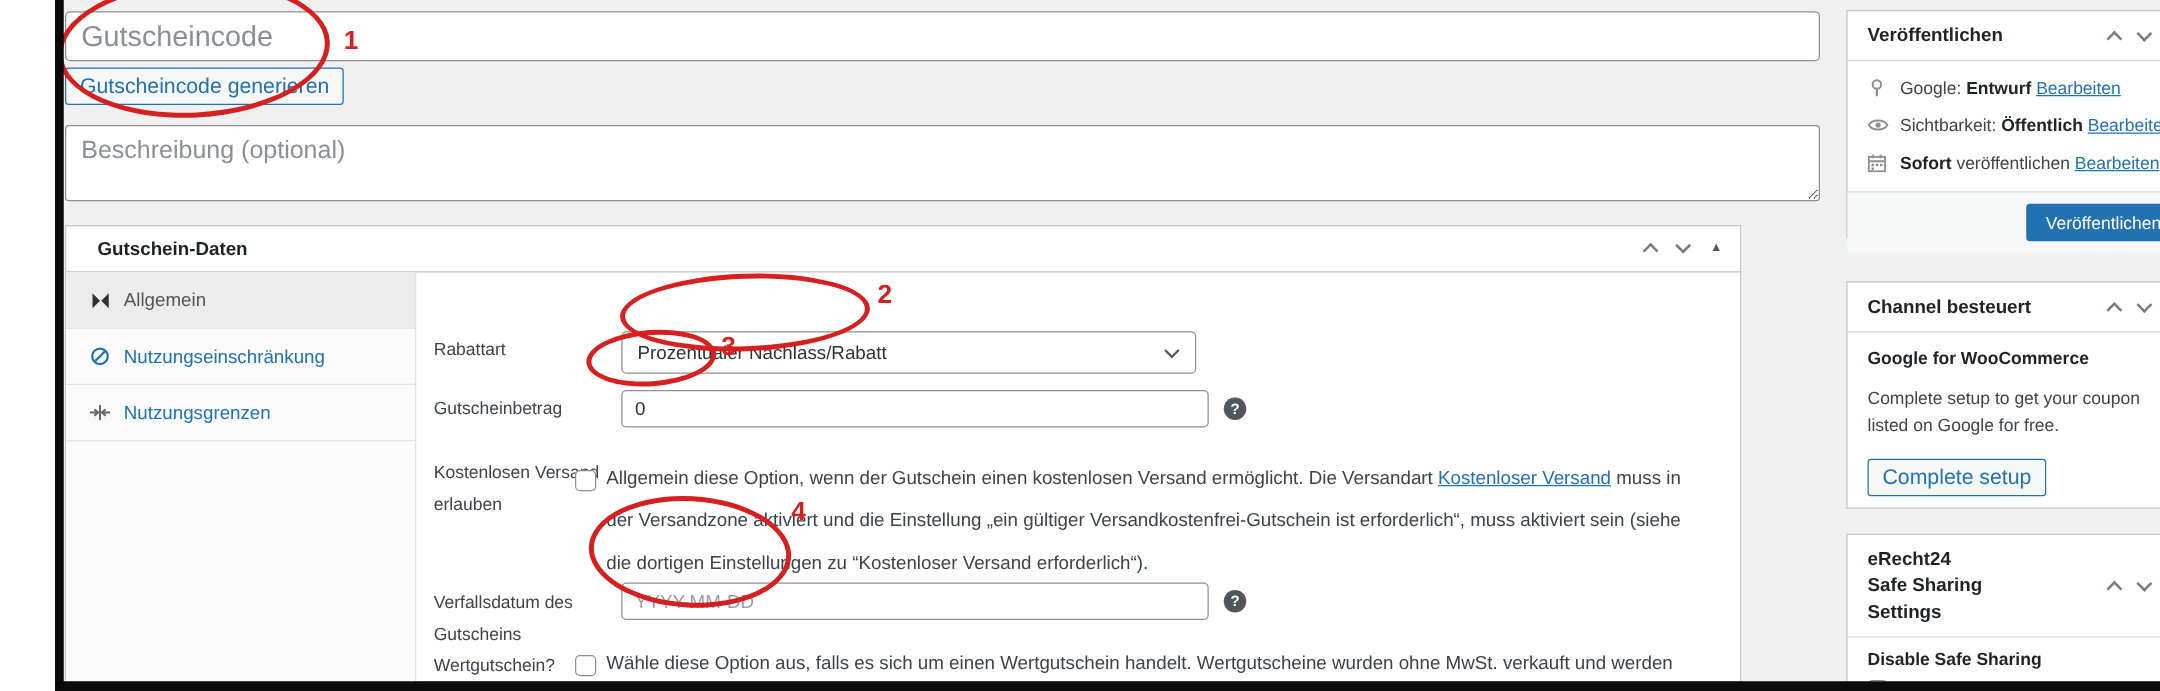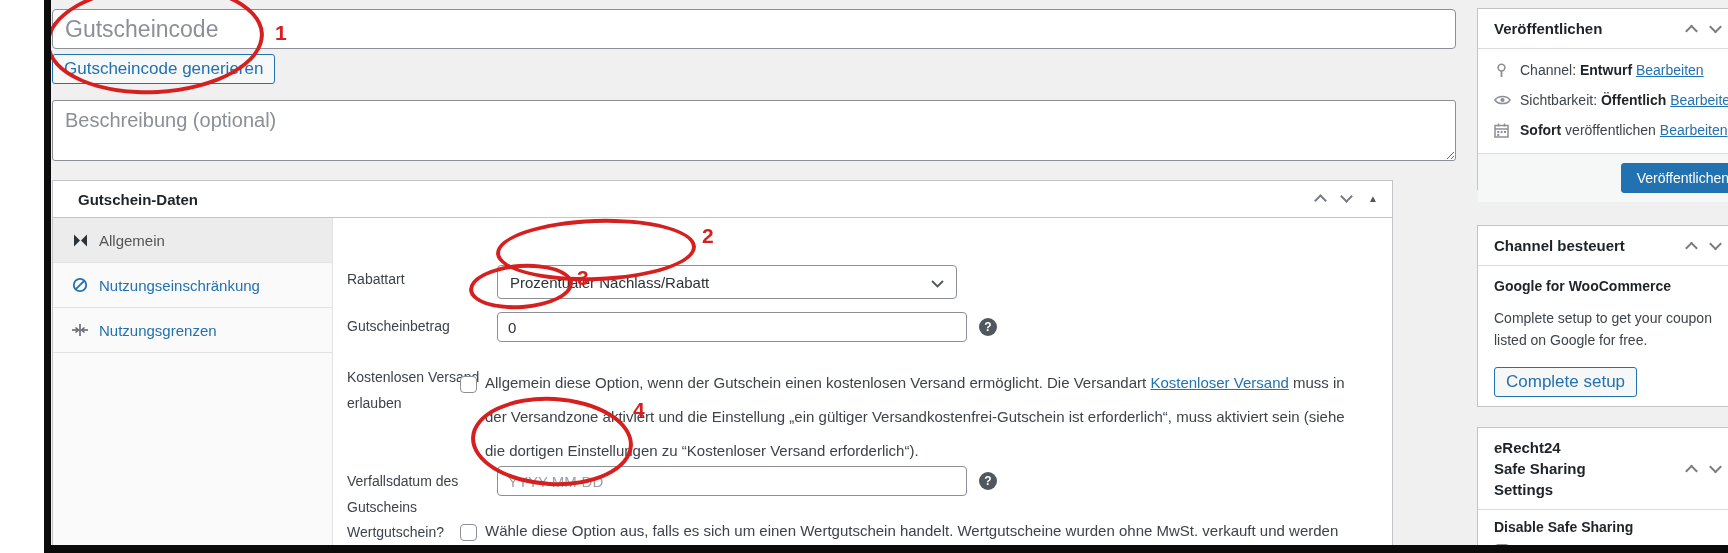--- a/index.html
+++ b/index.html
@@ -175,21 +175,21 @@
       </span>
     </div>
     <div style="padding-top:6px;">
       <div class="pb-row">
         <span class="micon">
           <svg width="15" height="15" viewBox="0 0 15 15">
               <circle cx="7.5" cy="4.6" r="3.4" fill="none" stroke="#8c8f94" stroke-width="1.6"></circle>
               <line x1="7.5" y1="8" x2="7.5" y2="14" stroke="#8c8f94" stroke-width="1.8"></line>
             </svg>
         </span>
-        <span>Channel:</span> <b>Entwurf</b>
+        <span>Google:</span> <b>Entwurf</b>
         <a class="link">Bearbeiten</a>
       </div>
       <div class="pb-row">
         <span class="micon">
           <svg width="17" height="12" viewBox="0 0 17 12">
               <path d="M1 6 C4 1.2 13 1.2 16 6 C13 10.8 4 10.8 1 6 Z" fill="none" stroke="#8c8f94" stroke-width="1.5"></path>
               <circle cx="8.5" cy="6" r="2.1" fill="#8c8f94"></circle>
             </svg>
         </span>
         <span>Sichtbarkeit:</span> <b>Öffentlich</b>

